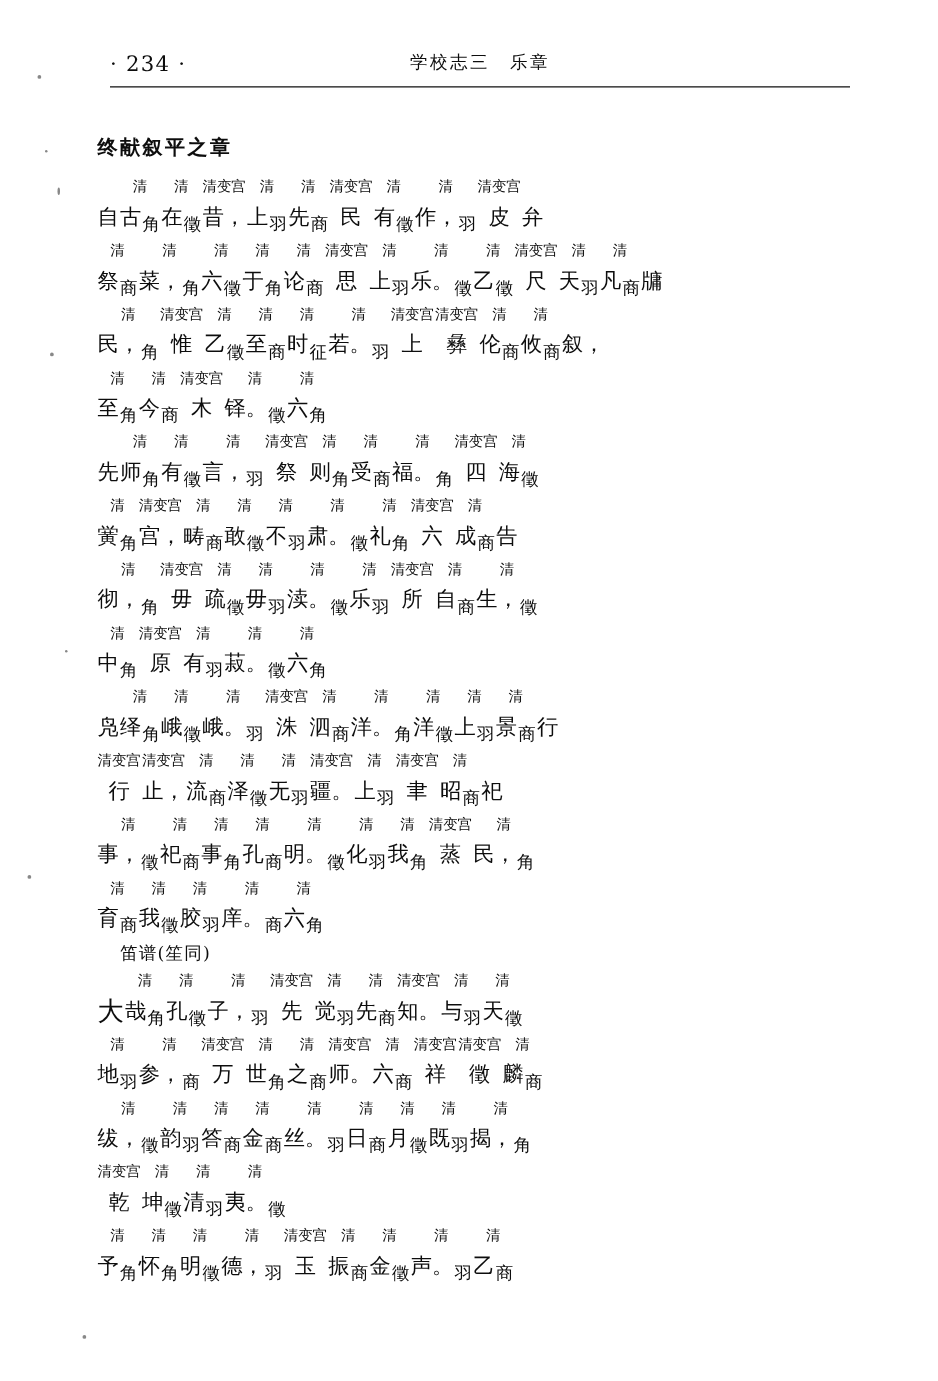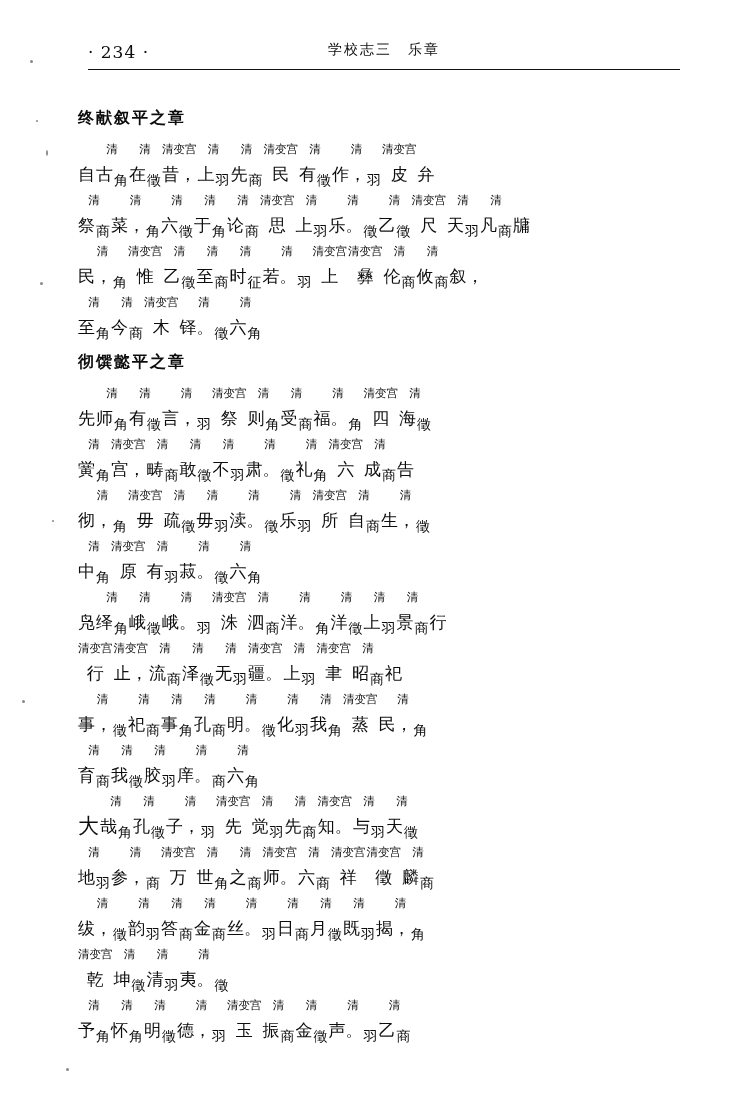--- a/index.html
+++ b/index.html
@@ -414,21 +414,20 @@
             <div class="unit">
               <div class="note">清</div>
               <div class="pair">
                 <div class="lyric">六</div>
                 <div class="pitch">角</div>
               </div>
             </div>
           </div>
         </div>
         <div class="section">
-          <div class="section-title">彻馔懿平之章</div>
           <div class="line">
             <div class="unit">
               <div class="note"></div>
               <div class="pair">
                 <div class="lyric">先</div>
               </div>
             </div>
             <div class="unit">
               <div class="note">清</div>
               <div class="pair">
@@ -898,20 +897,21 @@
               </div>
             </div>
             <div class="unit">
               <div class="note">清</div>
               <div class="pair">
                 <div class="lyric">六</div>
                 <div class="pitch">角</div>
               </div>
             </div>
           </div>
+          <div class="sub-note">笛谱(笙同)</div>
           <div class="line">
             <div class="unit big">
               <div class="note"></div>
               <div class="pair">
                 <div class="lyric">大</div>
               </div>
             </div>
             <div class="unit">
               <div class="note">清</div>
               <div class="pair">

